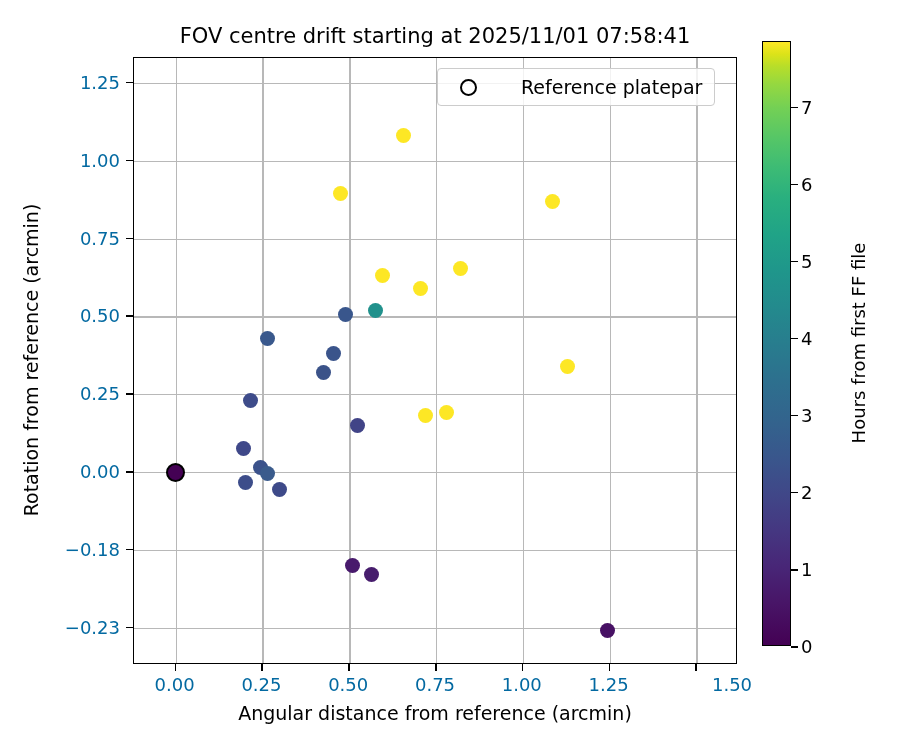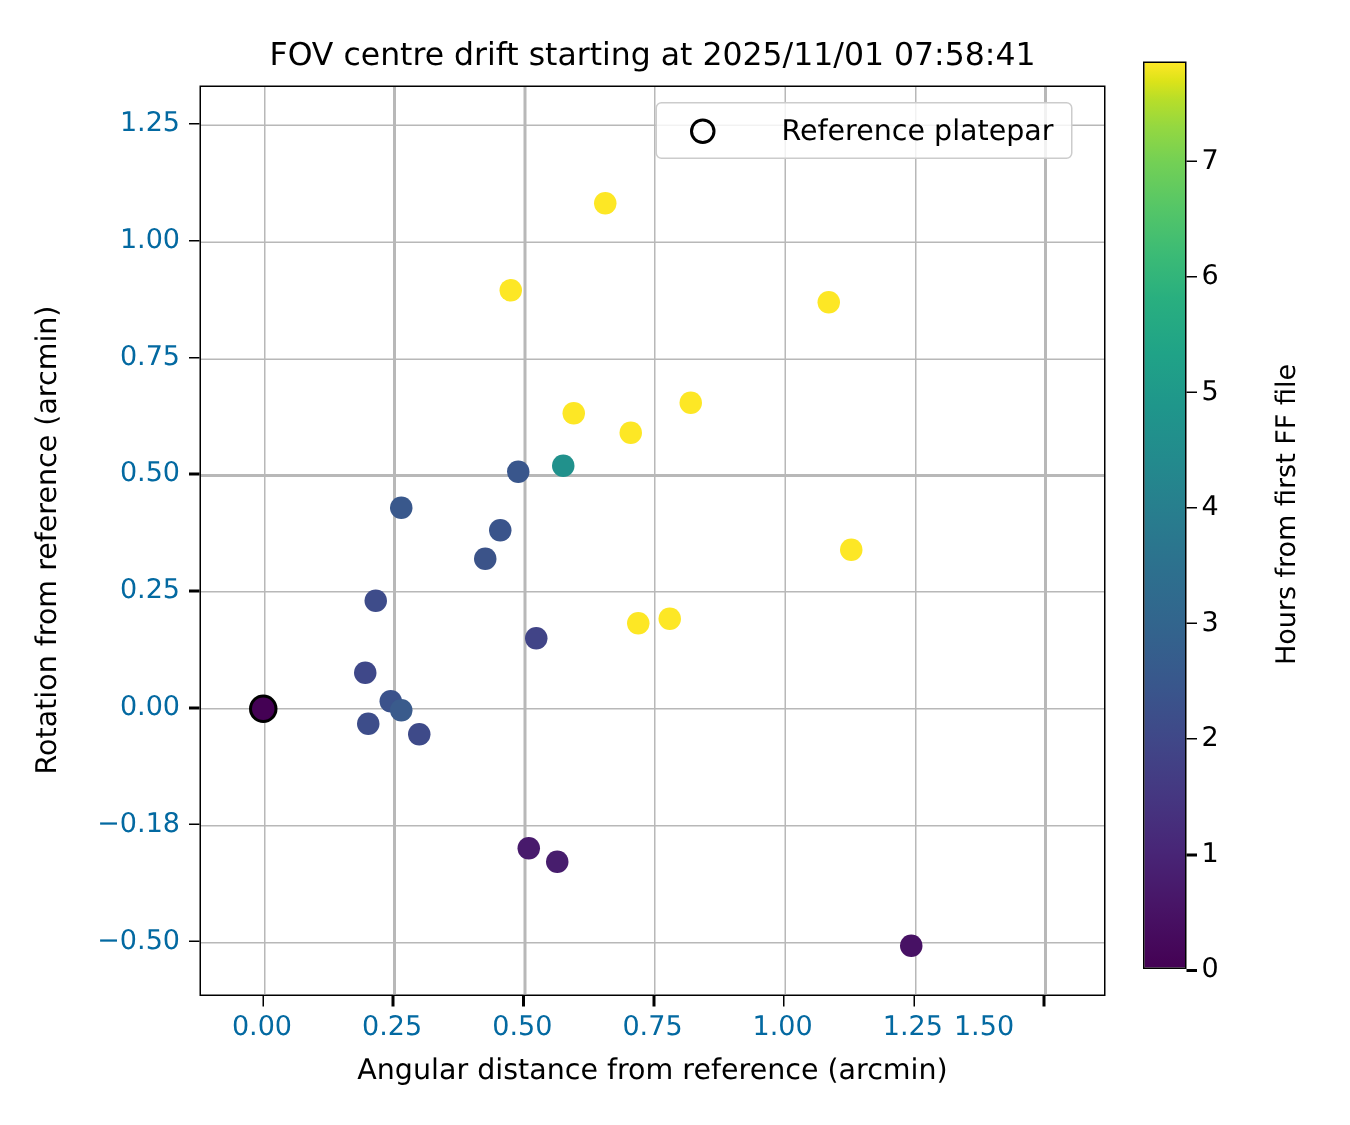--- a/index.html
+++ b/index.html
@@ -265,23 +265,23 @@
     <div class="tick-label x" style="left: 261.437px;">0.25</div>
     <div class="tick-mark x" style="left: 348.218px;"></div>
     <div class="tick-label x" style="left: 348.218px;">0.50</div>
     <div class="tick-mark x" style="left: 435px;"></div>
     <div class="tick-label x" style="left: 435px;">0.75</div>
     <div class="tick-mark x" style="left: 521.782px;"></div>
     <div class="tick-label x" style="left: 521.782px;">1.00</div>
     <div class="tick-mark x" style="left: 608.563px;"></div>
     <div class="tick-label x" style="left: 608.563px;">1.25</div>
     <div class="tick-mark x" style="left: 695.345px;"></div>
-    <div class="tick-label x" style="left: 656px;">1.50</div>
+    <div class="tick-label x" style="left: 732px;">1.50</div>
     <div class="tick-mark y" style="top: 626.646px;"></div>
-    <div class="tick-label y" style="top: 626.646px;">−0.50</div>
+    <div class="tick-label y" style="top: 626.646px;">−0.23</div>
     <div class="tick-mark y" style="top: 548.826px;"></div>
     <div class="tick-label y" style="top: 548.826px;">−0.18</div>
     <div class="tick-mark y" style="top: 471.005px;"></div>
     <div class="tick-label y" style="top: 471.005px;">0.00</div>
     <div class="tick-mark y" style="top: 393.185px;"></div>
     <div class="tick-label y" style="top: 393.185px;">0.25</div>
     <div class="tick-mark y" style="top: 315.364px;"></div>
     <div class="tick-label y" style="top: 315.364px;">0.50</div>
     <div class="tick-mark y" style="top: 237.544px;"></div>
     <div class="tick-label y" style="top: 237.544px;">0.75</div>

